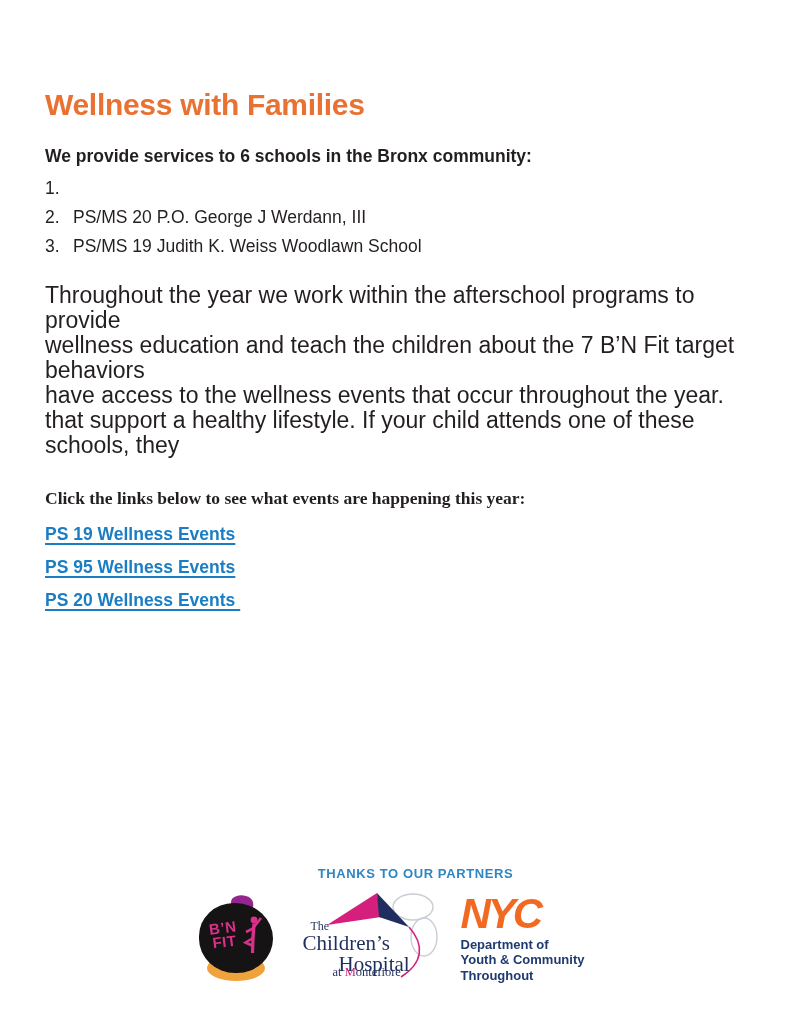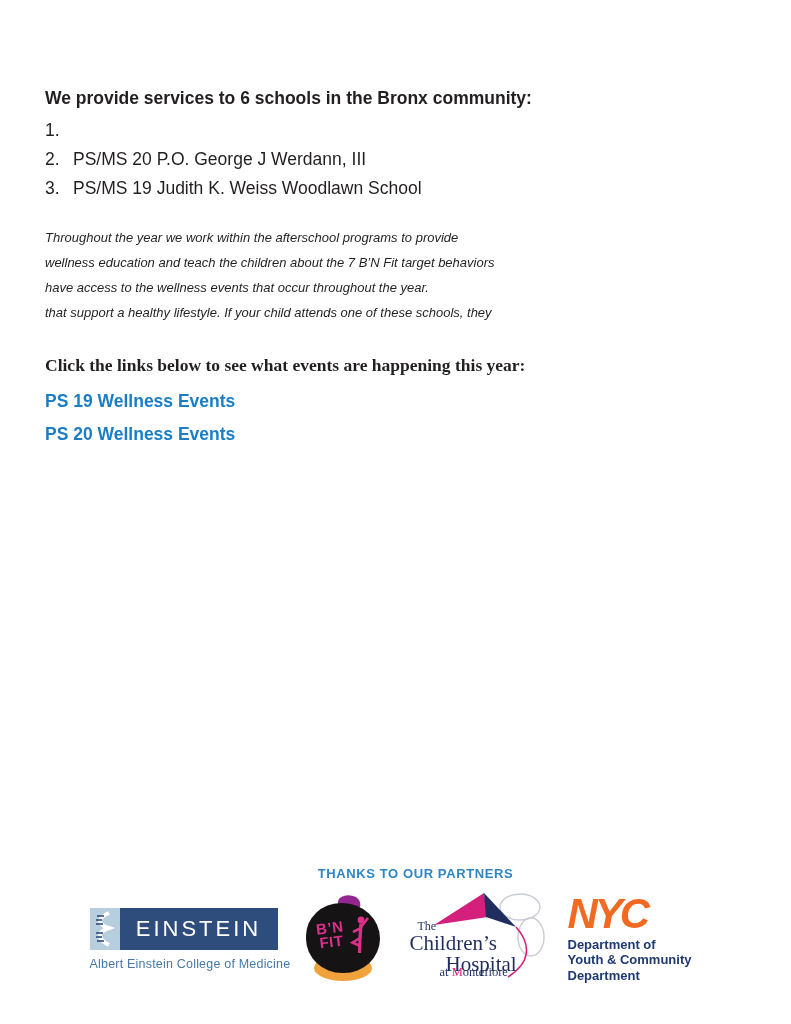--- a/index.html
+++ b/index.html
@@ -35,35 +35,35 @@
   }
   .school-list { margin-bottom: 22px; }
   .school-row {
     display: flex;
     font-size: 17.5px;
     line-height: 29px;
   }
   .school-num { width: 28px; flex: 0 0 28px; }
   .body-paragraph { margin-bottom: 30px; }
   .para-line {
-    font-size: 13px;
+    font-size: 23px;
     line-height: 25px;
-    font-style: italic;
   }
   .links-heading {
     font-size: 17.5px;
     font-weight: bold;
     margin-bottom: 15px;
     font-family: Liberation Serif, serif;
   }
   .event-link {
     display: inline-block;
     font-size: 17.5px;
     font-weight: bold;
     color: #1B7EC4;
+    text-decoration: underline;
     text-decoration-thickness: 2px;
     text-underline-offset: 3px;
     cursor: pointer;
     white-space: pre;
   }
   .link-row { margin-bottom: 12px; }
 
   
   .partners {
     position: absolute;
@@ -172,20 +172,21 @@
     line-height: 15.5px;
   }
 </style>
 </head>
 <body>
 
 <div class="page">
 
   <div class="content">
 
+    <h1 class="doc-heading">Wellness with Families</h1>
 
     <div class="intro-bold">We provide services to 6 schools in the Bronx community:</div>
 
     <div class="school-list">
       <div class="school-row">
         <span class="school-num">1.</span>
       </div>
       <div class="school-row">
         <span class="school-num">2.</span>
         <span>PS/MS 20 P.O. George J Werdann, III</span>
@@ -202,49 +203,33 @@
       <div class="para-line">have access to the wellness events that occur throughout the year.</div>
       <div class="para-line">that support a healthy lifestyle. If your child attends one of these schools, they</div>
     </div>
 
     <div class="links-heading">Click the links below to see what events are happening this year:</div>
 
     <div class="link-row">
       <a class="event-link">PS 19 Wellness Events</a>
     </div>
     <div class="link-row">
+      <a class="event-link">PS 95 Wellness Events</a>
+    </div>
+    <div class="link-row">
       <a class="event-link">PS 20 Wellness Events&nbsp;</a>
     </div>
 
   </div>
 
   <div class="partners">
     <div class="partners-heading">THANKS TO OUR PARTNERS</div>
 
     <div class="logo-row">
 
-      <div class="einstein">
-        <div class="einstein-bar">
-          <div class="einstein-iconbox">
-            <svg width="24" height="36" viewBox="0 0 24 36">
-              <path d="M16 2 C4 7 4 13 16 17 C4 21 4 28 16 34" stroke="#ffffff" stroke-width="4" fill="none"></path>
-              <g stroke="#2E4D7C" stroke-width="1.6">
-                <line x1="4" y1="5" x2="11" y2="5"></line>
-                <line x1="3" y1="9" x2="9" y2="9"></line>
-                <line x1="3" y1="13" x2="10" y2="13"></line>
-                <line x1="3" y1="22" x2="10" y2="22"></line>
-                <line x1="3" y1="26" x2="9" y2="26"></line>
-                <line x1="4" y1="30" x2="11" y2="30"></line>
-              </g>
-            </svg>
-          </div>
-          <div class="einstein-navy">EINSTEIN</div>
-        </div>
-        <div class="einstein-caption">Albert Einstein College of Medicine</div>
-      </div>
 
       <div class="bnfit">
         <div class="bnfit-purple"></div>
         <div class="bnfit-yellow"></div>
         <div class="bnfit-circle"></div>
         <div class="bnfit-text">
           <div>B’N</div>
           <div>FIT</div>
         </div>
         <div class="bnfit-dancer">
@@ -273,20 +258,20 @@
         <div class="chm-childrens">Children’s</div>
         <div class="chm-hospital">Hospital</div>
         <div class="chm-at-line"><span>at </span><span class="chm-m">M</span><span>ontefiore</span></div>
       </div>
 
       <div class="nyc">
         <div class="nyc-wordmark">NYC</div>
         <div class="nyc-dept">
           <div>Department of</div>
           <div>Youth &amp; Community</div>
-          <div>Department</div>
+          <div>Throughout</div>
         </div>
       </div>
 
     </div>
   </div>
 
 </div>
 
 </body></html>

